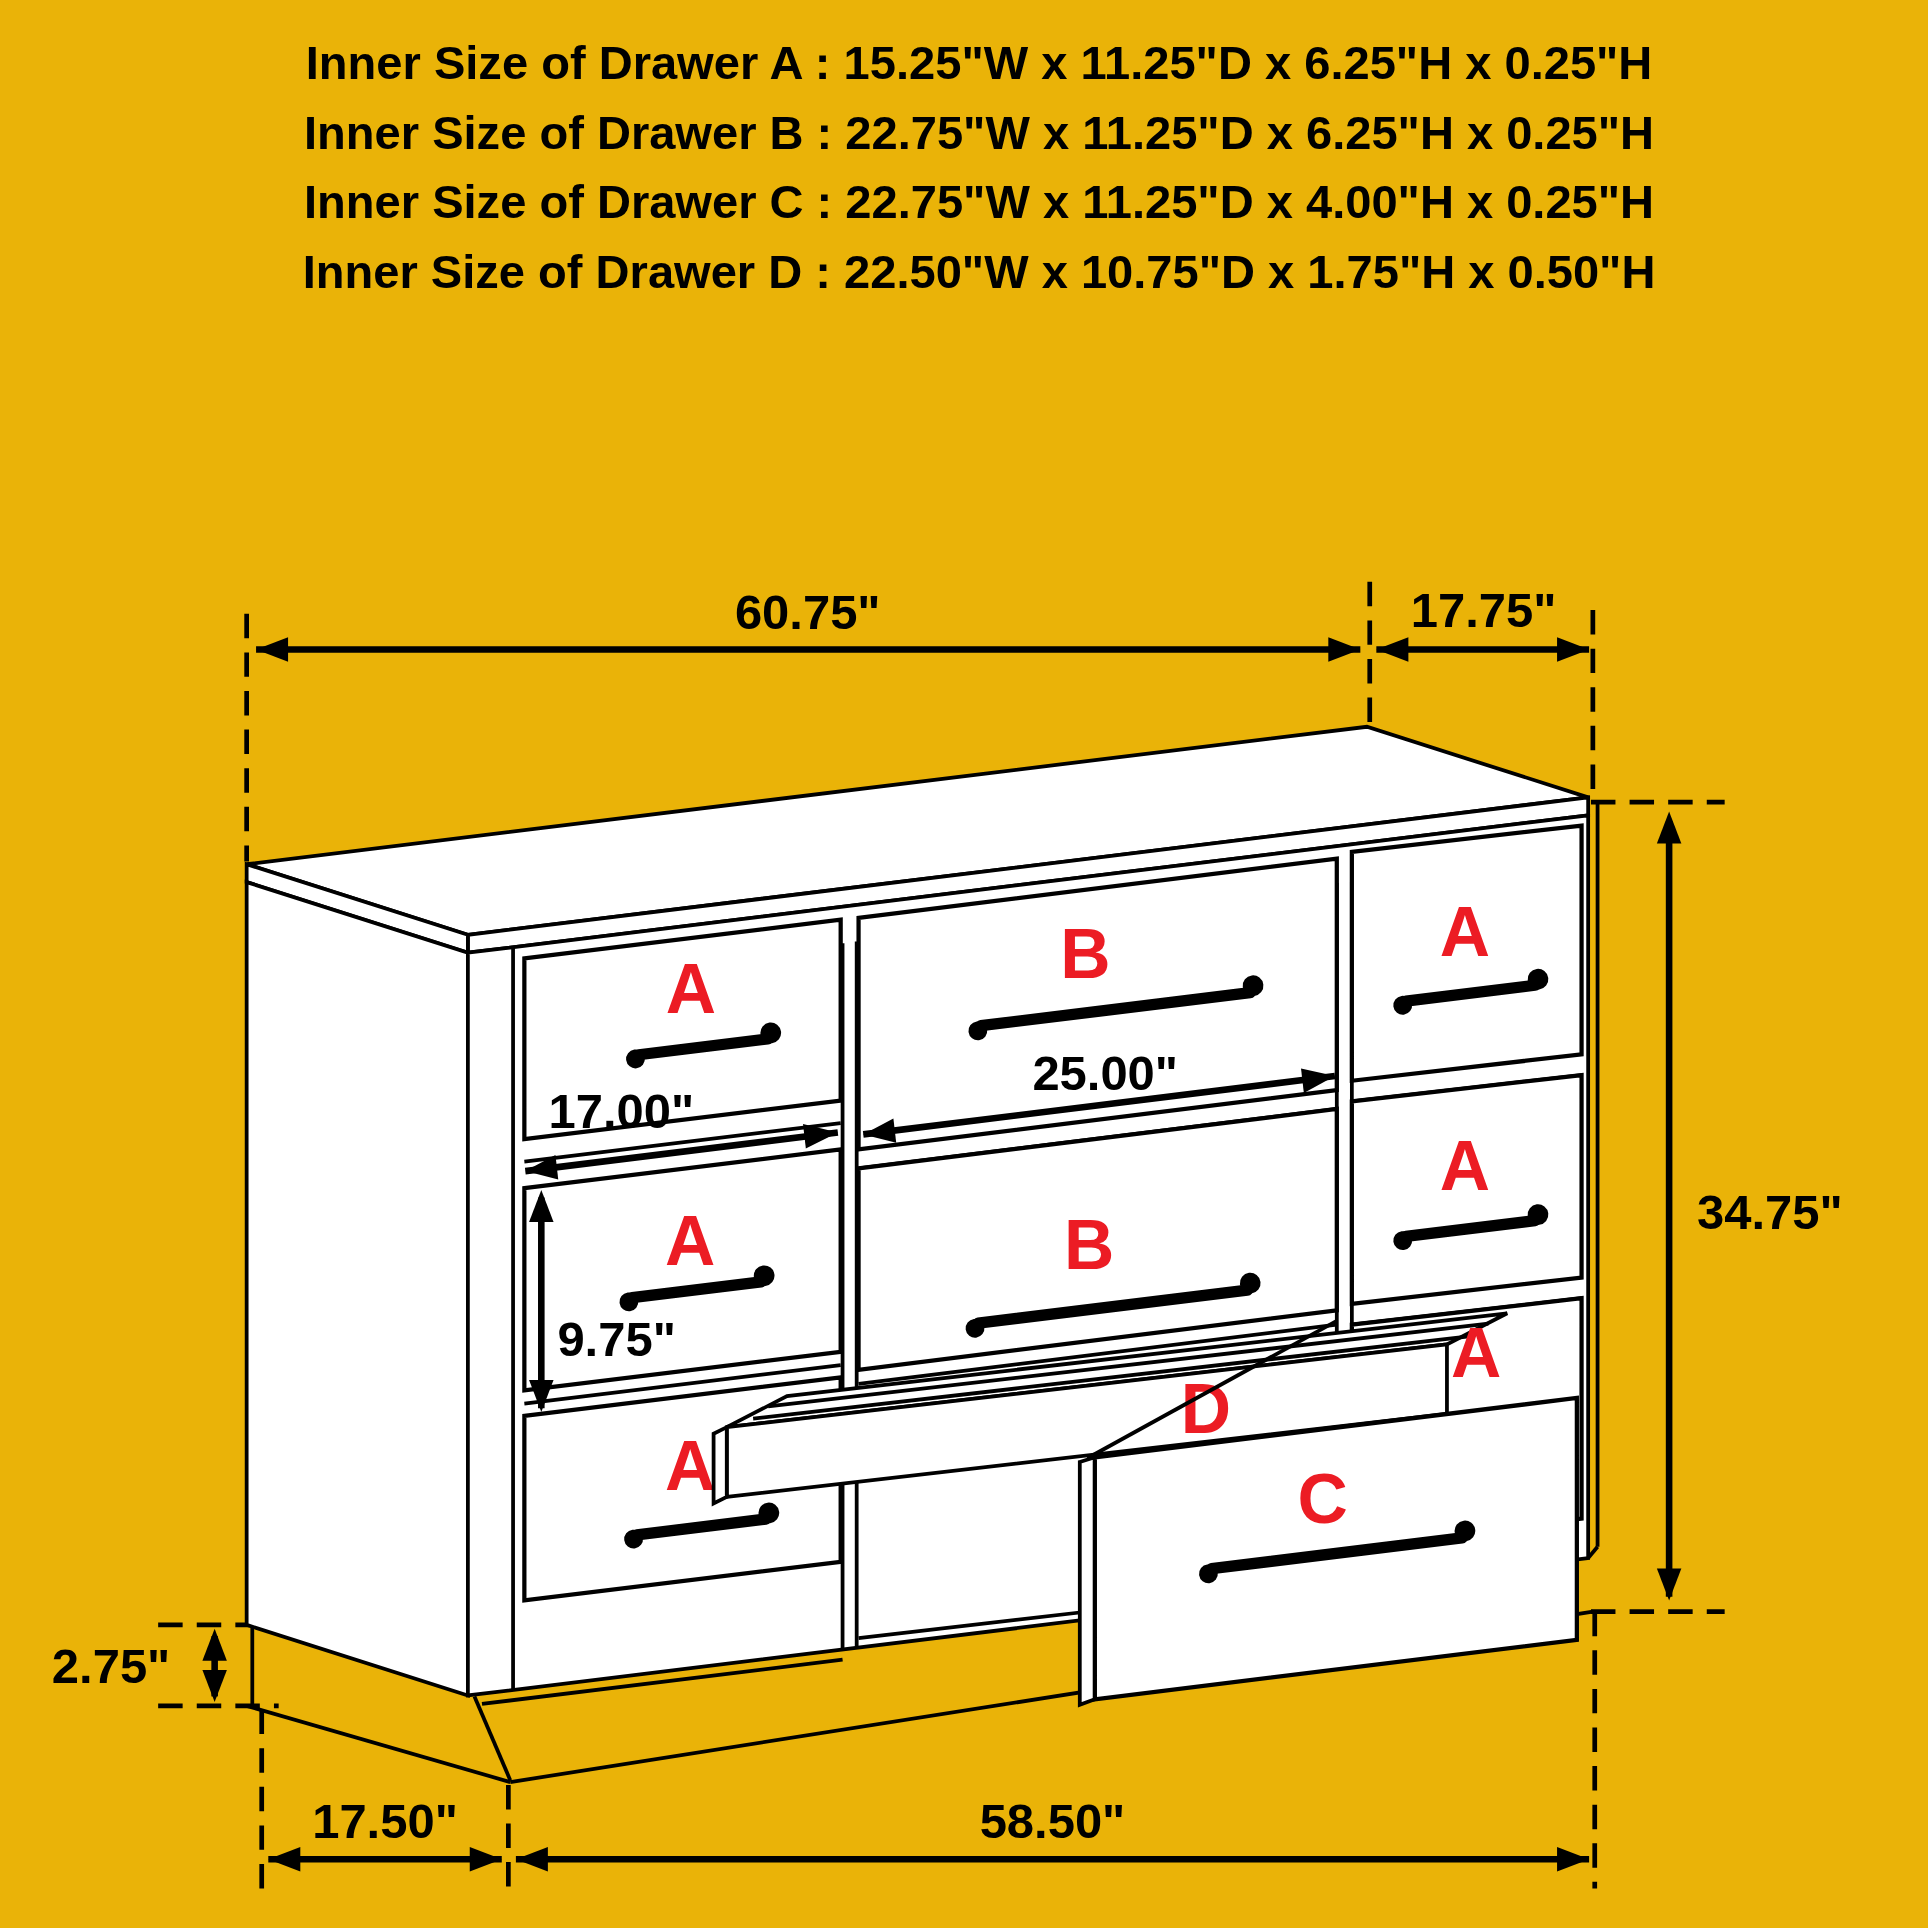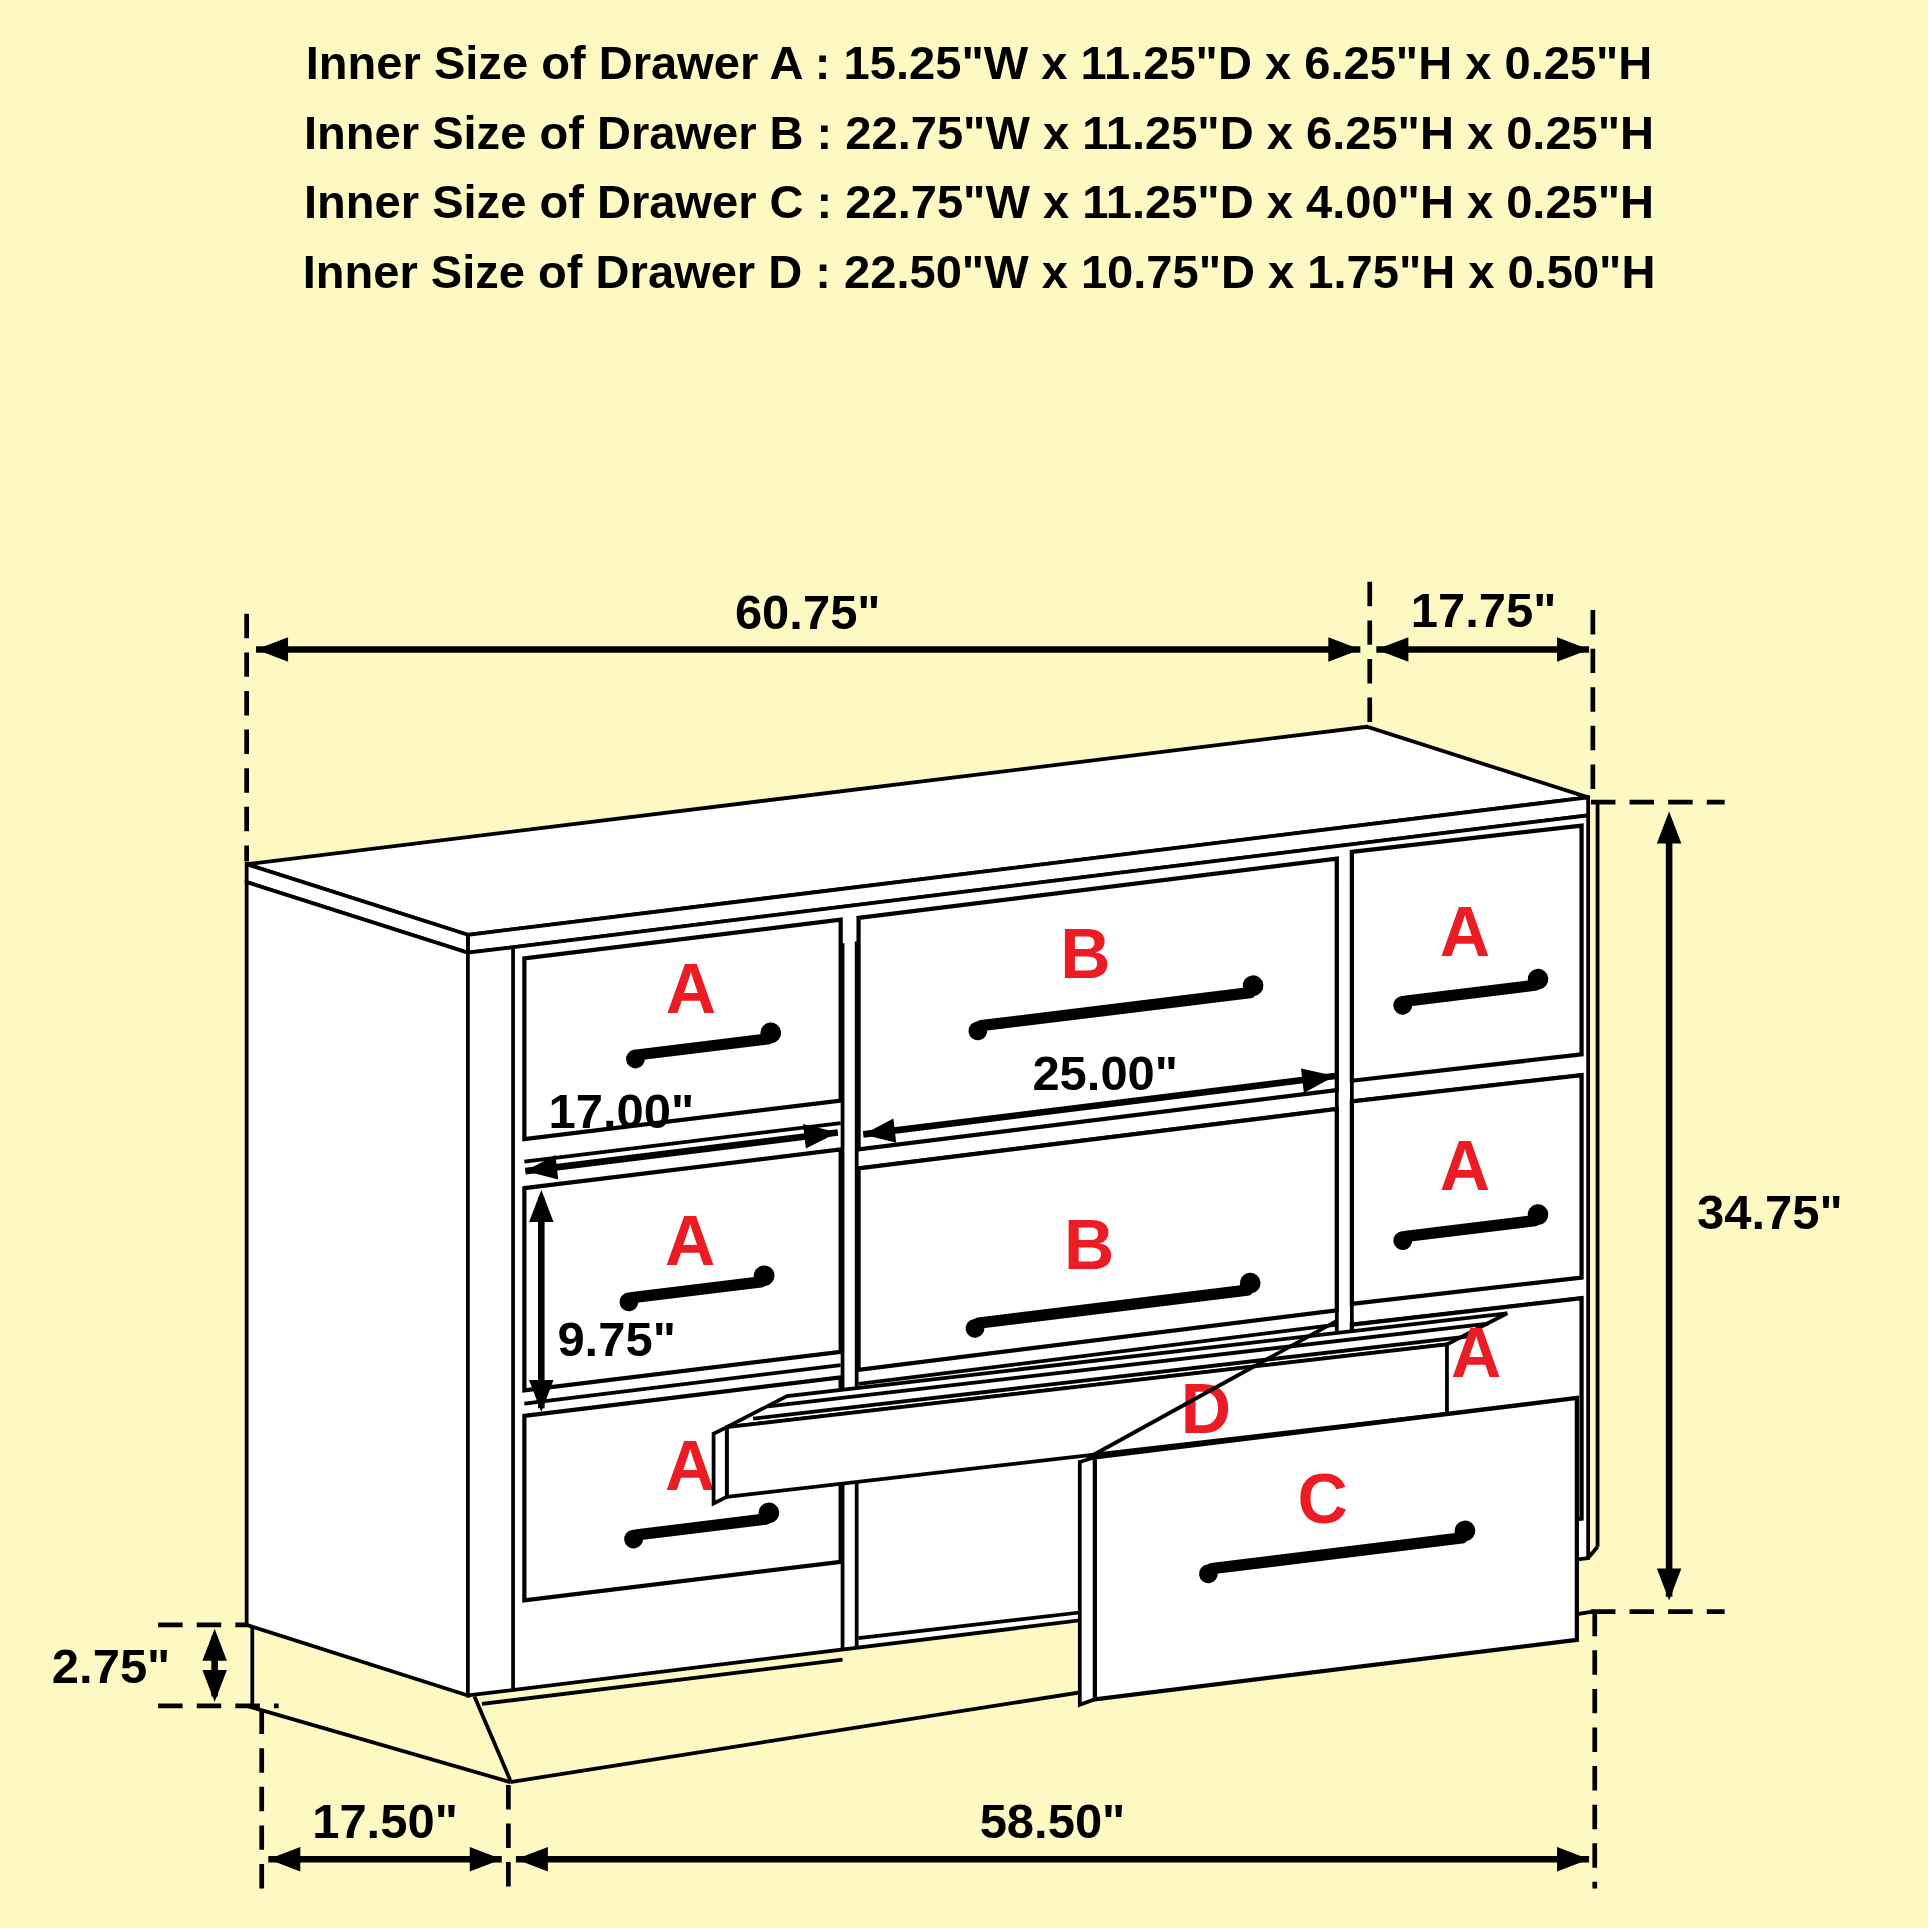--- a/index.html
+++ b/index.html
@@ -1,17 +1,17 @@
 <!DOCTYPE html>
 <html style="font-size:15px"><head>
 <meta charset="utf-8">
 <style>
   html,body{margin:0;padding:0;background:#ffffff;}
   body{font-family:"Liberation Sans", sans-serif;}
-  .stage{width:1928px;height:1928px;position:relative;background:#fef9c3;}
+  .stage{width:1928px;height:1928px;position:relative;background:#eab308;}
   svg{display:block;}
   .hdr{font:bold 50px "Liberation Sans", sans-serif;fill:#000;}
   .dim{font:bold 52px "Liberation Sans", sans-serif;fill:#000;}
   .ltr{font:bold 74px "Liberation Sans", sans-serif;fill:#EC1C24;}
   .ln{stroke:#000;stroke-width:4;fill:none;}
   .face{stroke:#000;stroke-width:4;fill:#fff;}
   .dw{stroke:#000;stroke-width:4.5;fill:#fff;}
   .dimln{stroke:#000;stroke-width:7;fill:none;}
   .dash{stroke:#000;stroke-width:5;fill:none;stroke-dasharray:26 15;}
   .ah{fill:#000;stroke:none;}

